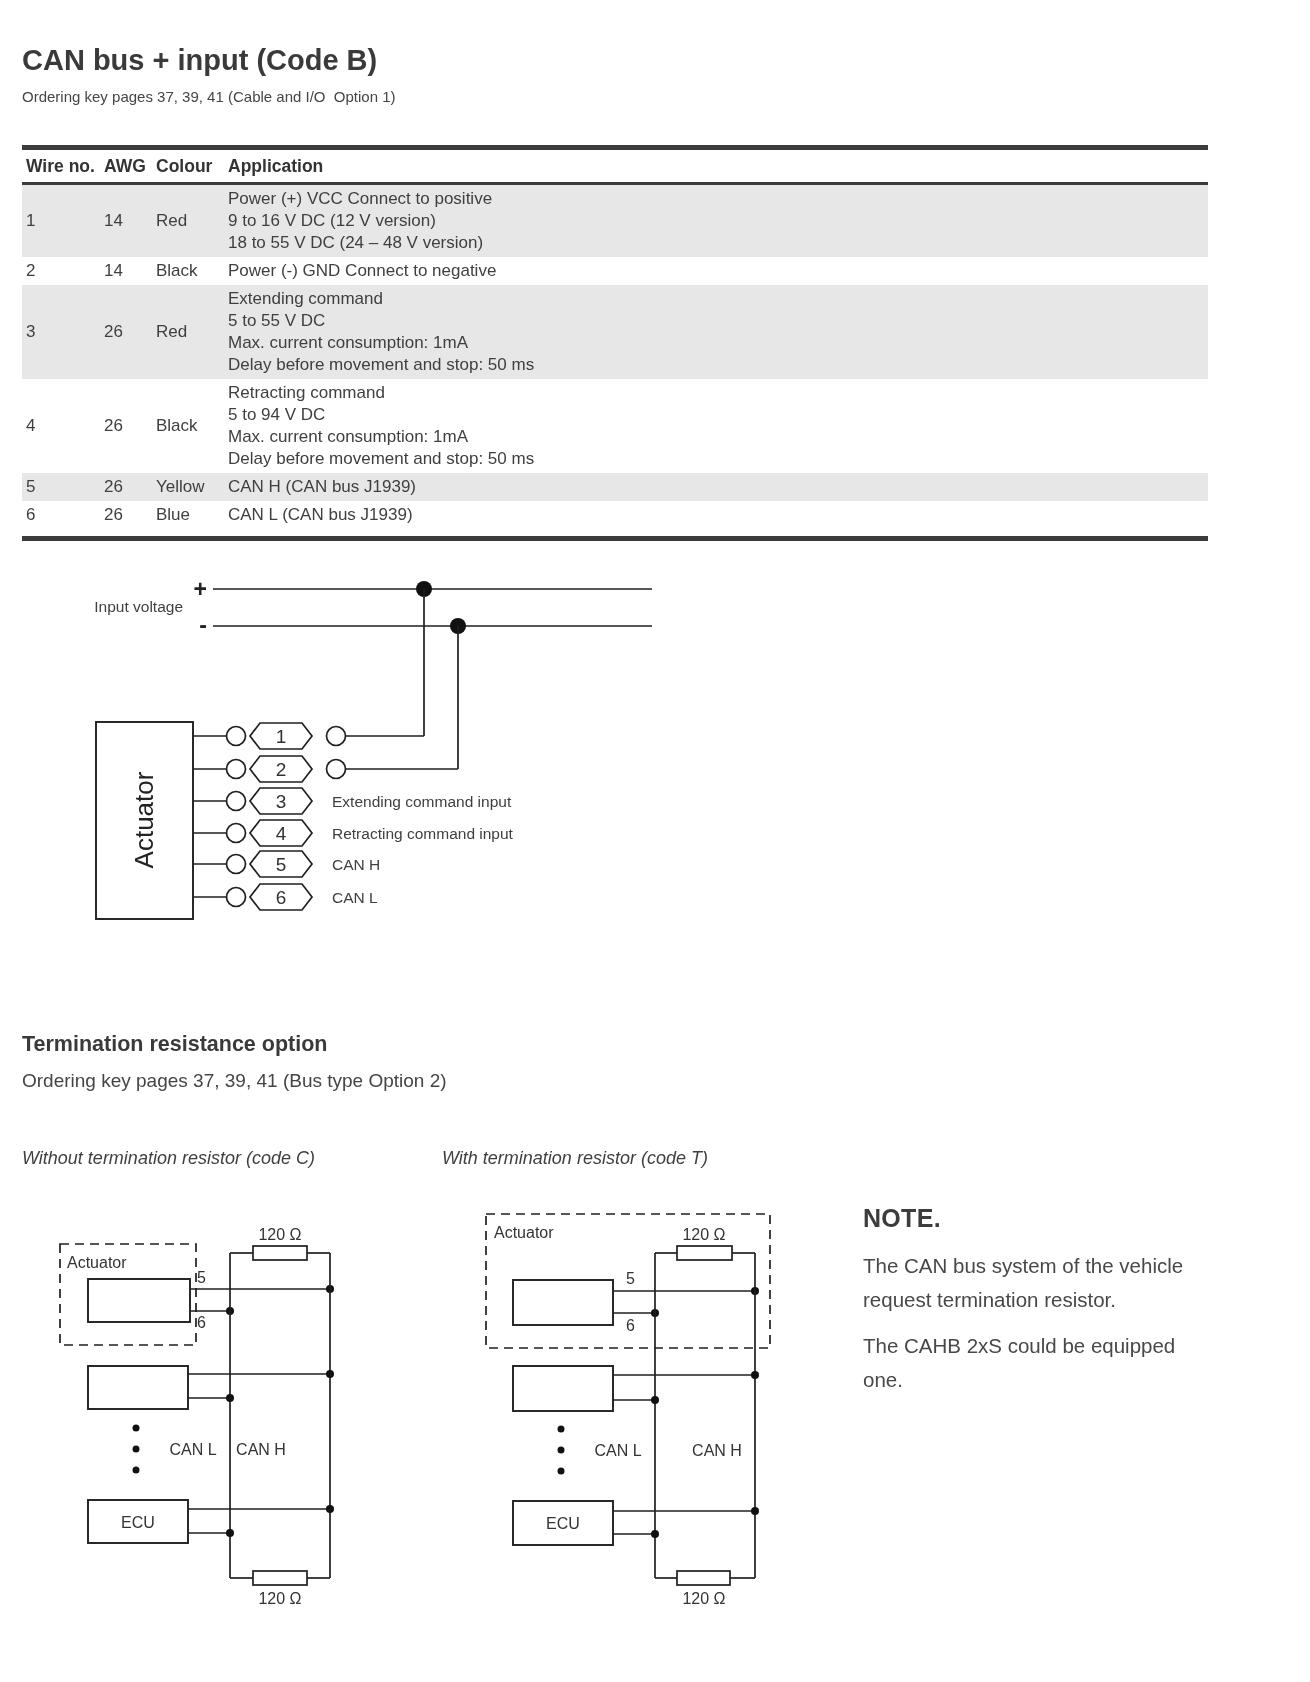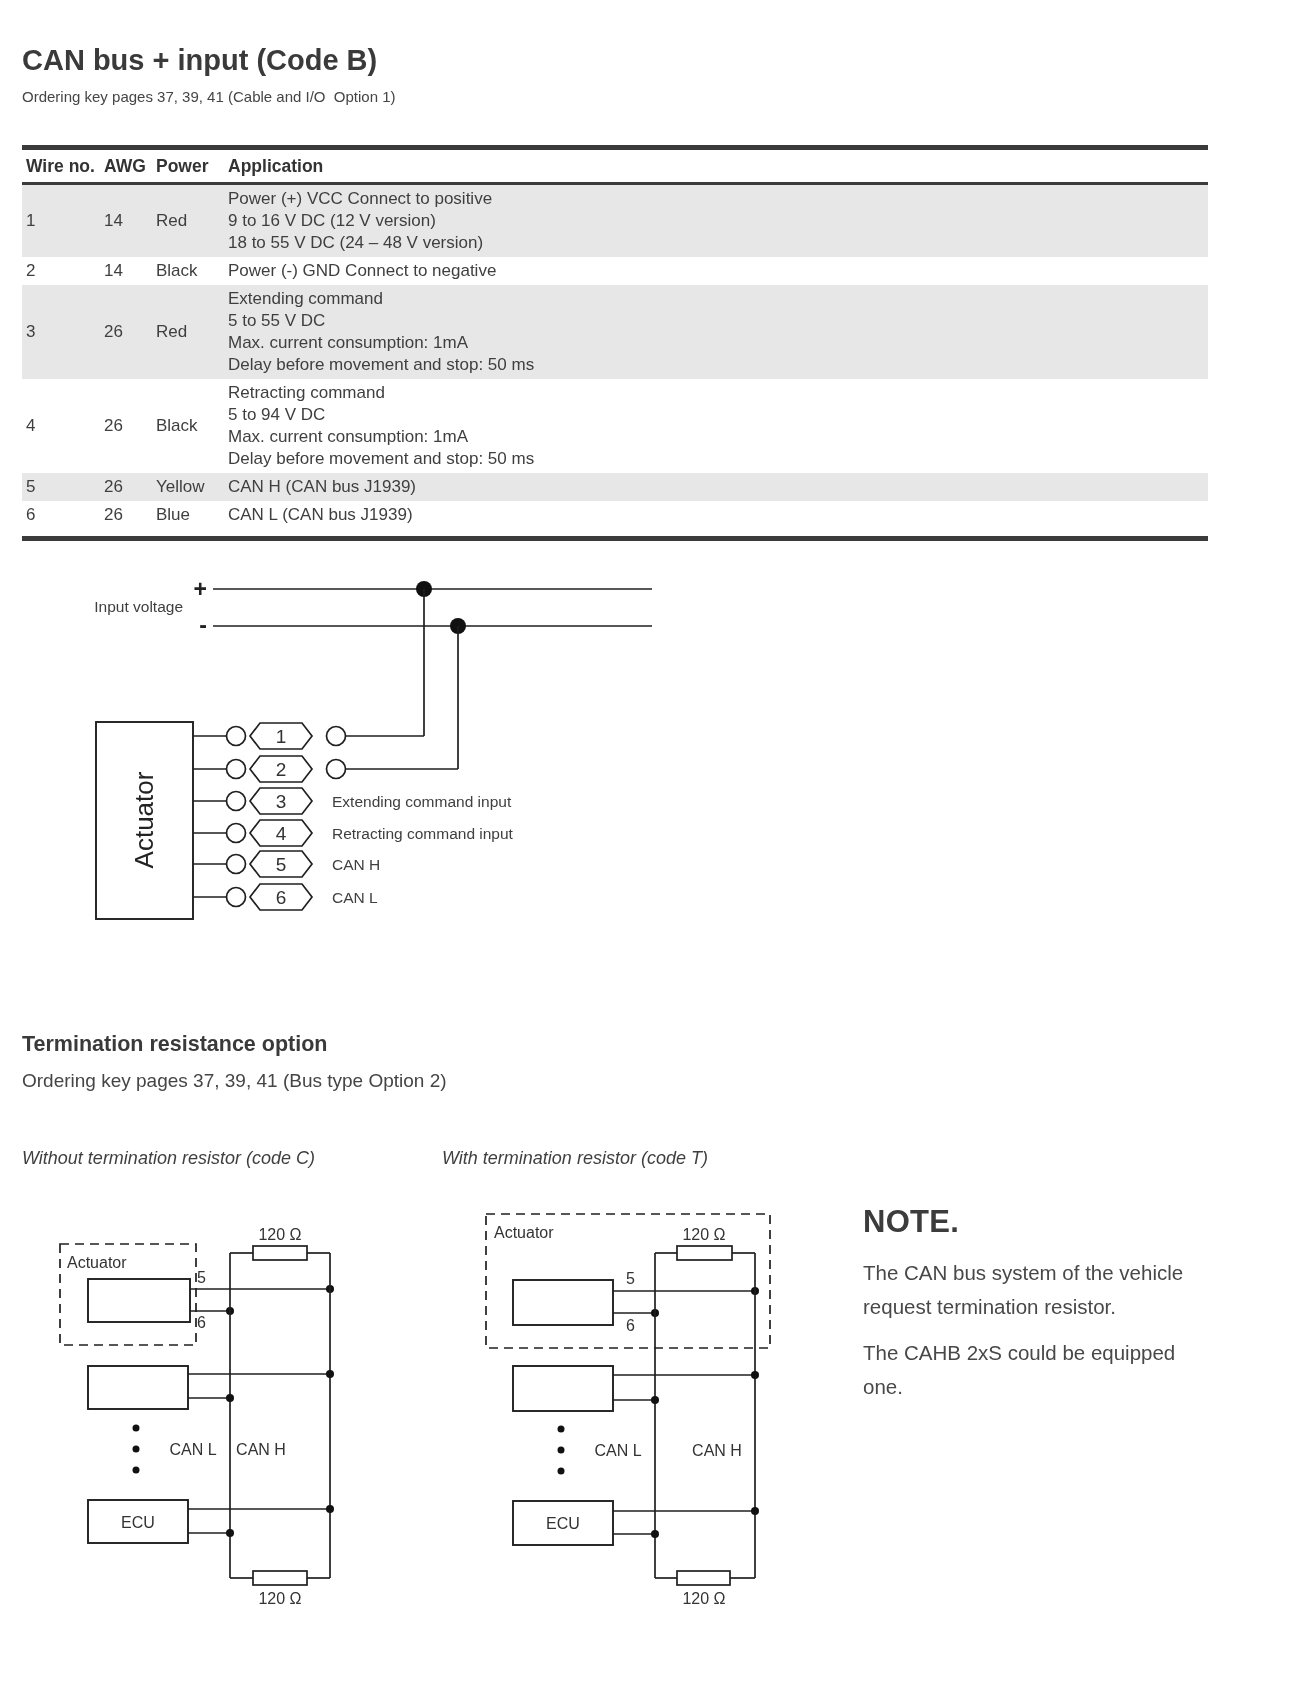--- a/index.html
+++ b/index.html
@@ -41,35 +41,35 @@
   .dact   { font-size:26px; fill:#222222; }
   .dlab2  { font-size:16px; fill:#333333; }
 
   .sec-heading { left:22px; top:1032px; font-size:21.5px; font-weight:bold; color:#3a3a3a; }
   .sec-subtitle { left:22px; top:1070px; font-size:19px; color:#454545; }
   .caption { top:1148px; font-size:18px; font-style:italic; color:#3f3f3f; }
   .caption-left { left:22px;font-style:italic; }
   .caption-right { left:442px; }
 
   .note { left:863px; top:1204px; width:352px; }
-  .note h3 { margin:0 0 16px 0; font-size:31px; color:#3c3c3c; letter-spacing:0.3px; }
+  .note h3 { margin:0 0 16px 0; font-size:25px; color:#3c3c3c; letter-spacing:0.3px; }
   .note p { margin:0 0 12px 0; font-size:20.5px; line-height:34px; color:#484848; }
 </style>
 </head>
 <body>
 
 <div class="abs page-title">CAN bus + input (Code B)</div>
 <div class="abs page-subtitle">Ordering key pages 37, 39, 41 (Cable and I/O  Option 1)</div>
 <div class="abs rule-thick rule-top"></div>
 
 <div class="wire-table">
   <div class="thead">
     <div class="cell">Wire no.</div>
     <div class="cell">AWG</div>
-    <div class="cell">Power</div>
+    <div class="cell">Colour</div>
     <div class="cell">Application</div>
   </div>
   <div class="trow shaded">
     <div class="cell">1</div>
     <div class="cell">14</div>
     <div class="cell">Red</div>
     <div class="cell cell-app">Power (+) VCC Connect to positive
 9 to 16 V DC (12 V version)
 18 to 55 V DC (24 – 48 V version)</div>
   </div>

